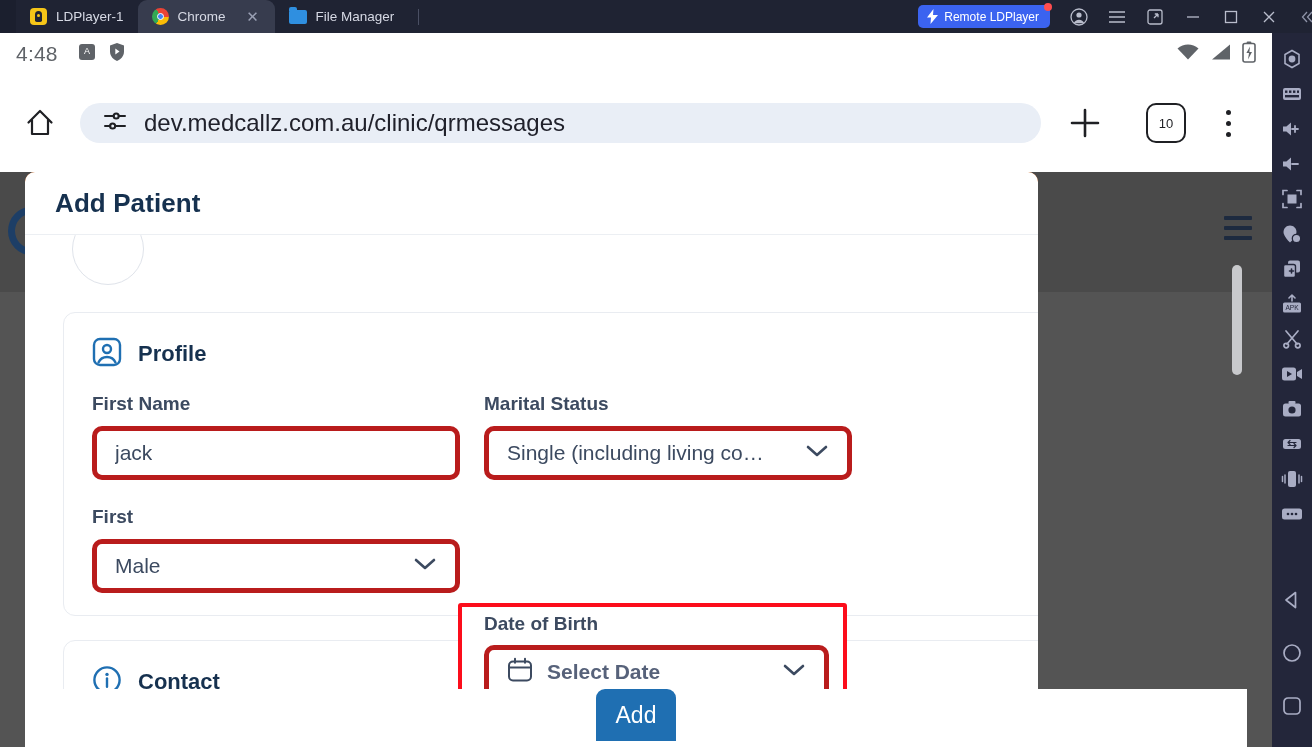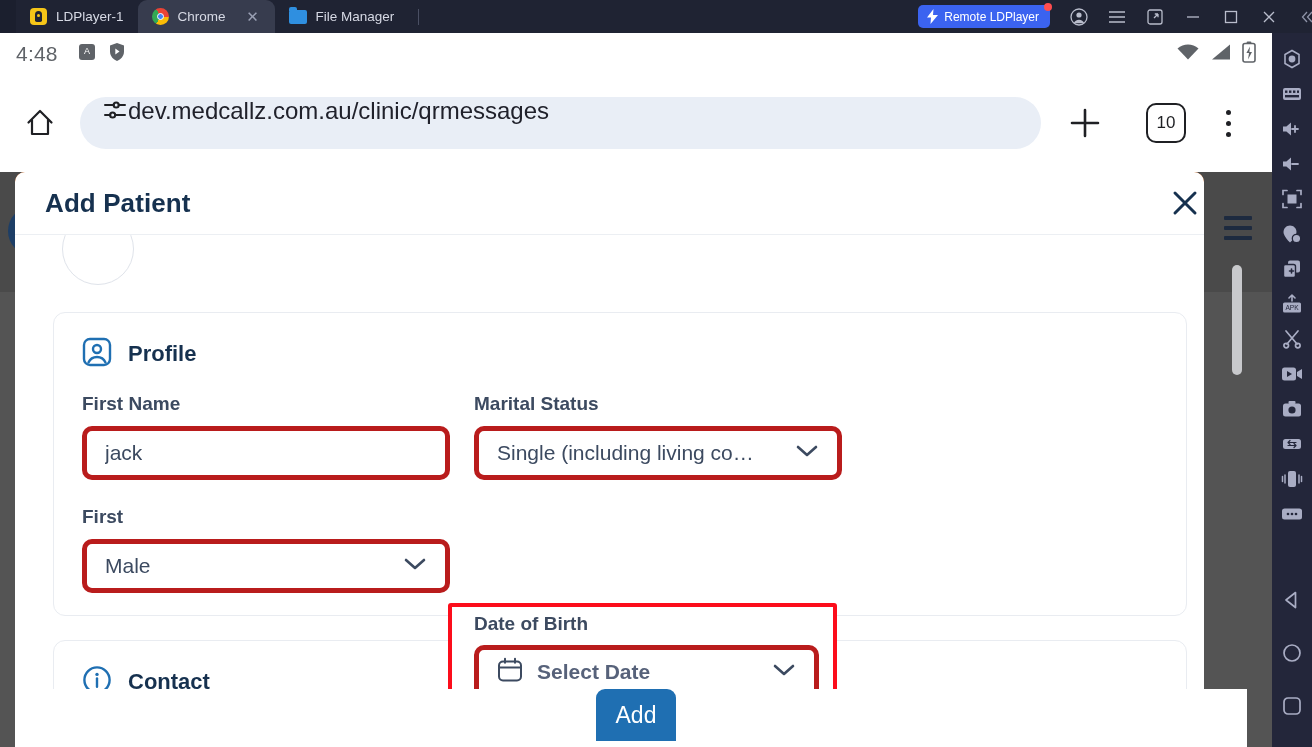--- a/index.html
+++ b/index.html
@@ -92,29 +92,29 @@
   #status-left-icons { display: flex; align-items: center; gap: 12px; margin-left: 20px; }
   #status-right-icons { margin-left: auto; display: flex; align-items: center; gap: 10px; }
 
   
   #chrome-toolbar {
     position: absolute; left: 0; top: 41px; width: 1272px; height: 98px;
     display: flex; align-items: center; padding: 0 16px; background: #fff;
   }
   #home-button { width: 48px; height: 48px; display:flex; align-items:center; justify-content:center; flex:none; }
   #omnibox {
-    margin-left: 16px; flex: 1; height: 52px; background: #e9eef6;
-    border-radius: 28px; display: flex; padding: 0 22px; gap: 0;
+    margin-left: 16px; flex: 1; height: 40px; background: #e9eef6;
+    border-radius: 28px; display: flex; align-items: center; padding: 0 22px; gap: 16px;
   }
   #omnibox-url { font-size: 24px; color: #20212b; white-space: nowrap; overflow: hidden; }
   #new-tab-button { width: 56px; height: 56px; margin-left: 16px; display:flex; align-items:center; justify-content:center; flex:none; }
   #tab-count-button {
     width: 40px; height: 40px; margin-left: 33px; border: 2.6px solid #1f2024;
     border-radius: 10px; display: flex; align-items: center; justify-content: center;
-    font-size: 17px; color: #1f2024; flex: none;
+    font-size: 13px; color: #1f2024; flex: none;
   }
   #chrome-menu-button { width: 56px; height: 56px; margin-left: 14px; display:flex; align-items:center; justify-content:center; flex:none; }
   .kebab-dot { width: 5px; height: 5px; border-radius: 50%; background: #1f2024; }
 
   
   #page-behind {
     position: absolute; left: 0; top: 139px; width: 1272px; height: 575px;
     background: #4a4a4a;
   }
   #page-behind-lower {
@@ -126,21 +126,21 @@
     clip-path: inset(0 62% 0 0);
   }
   #site-hamburger {
     position: absolute; right: 20px; top: 44px; width: 28px; display: flex;
     flex-direction: column; gap: 6px;
   }
   #site-hamburger i { display: block; height: 4px; background: #1d2a3f; border-radius: 1px; }
 
   
   #modal {
-    position: absolute; left: 15px; top: 139px; width: 1189px; height: 575px;
+    position: absolute; left: 25px; top: 139px; width: 1013px; height: 575px;
     background: #f97316; border-radius: 10px 10px 0 0; overflow: hidden;
   }
   #modal-header {
     position: absolute; left: 0; top: 0; width: 1222px; height: 63px;
     display: flex; align-items: center; padding: 0 30px;
     border-bottom: 1px solid #eceff3; background: #fff; z-index: 5;
   }
   #modal-title { font-size: 26px; font-weight: bold; color: #16314f; letter-spacing: .1px; }
   #modal-close { margin-left: auto; width: 44px; height: 44px; display:flex; align-items:center; justify-content:center; }
 

